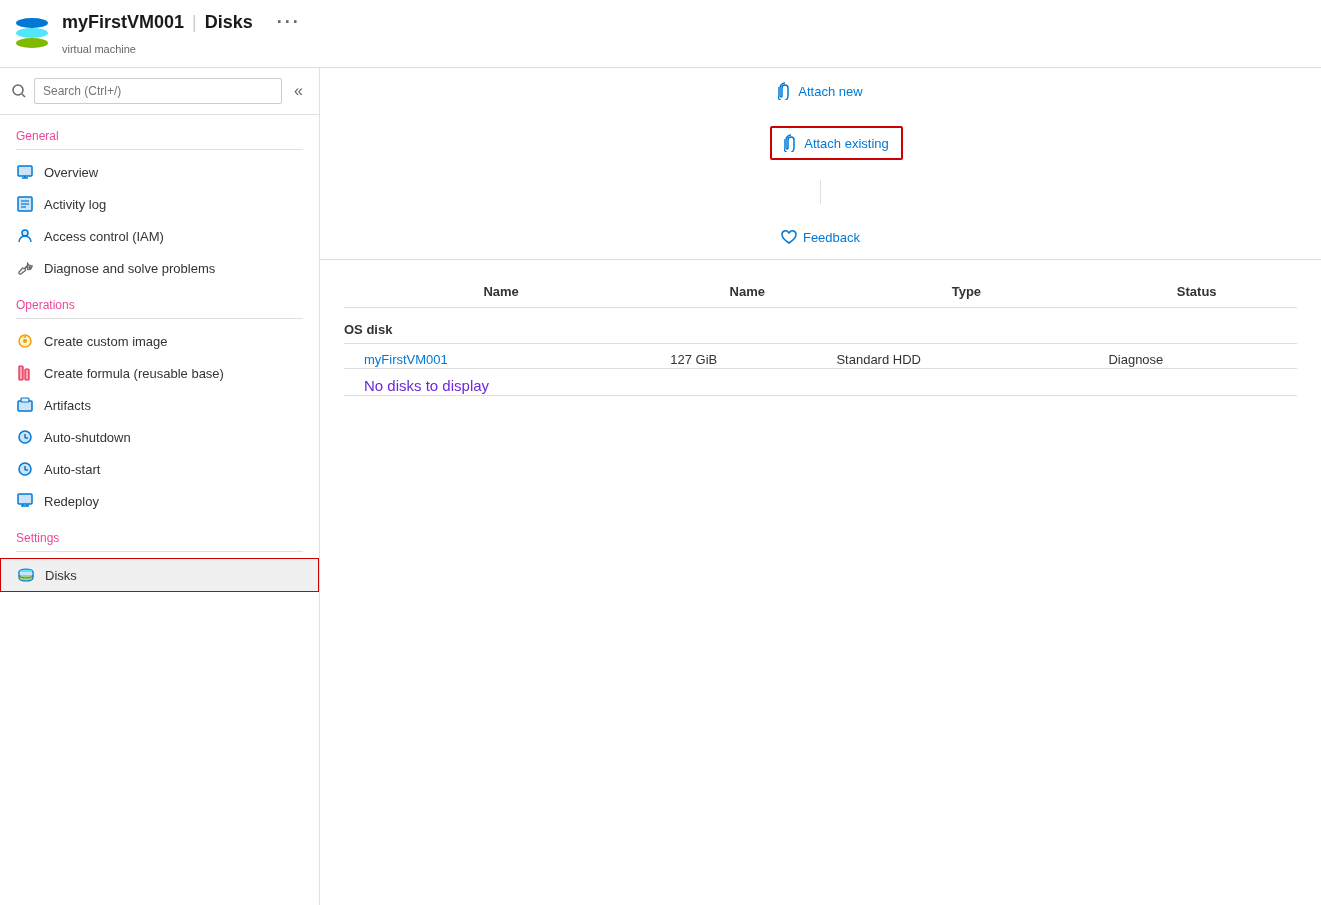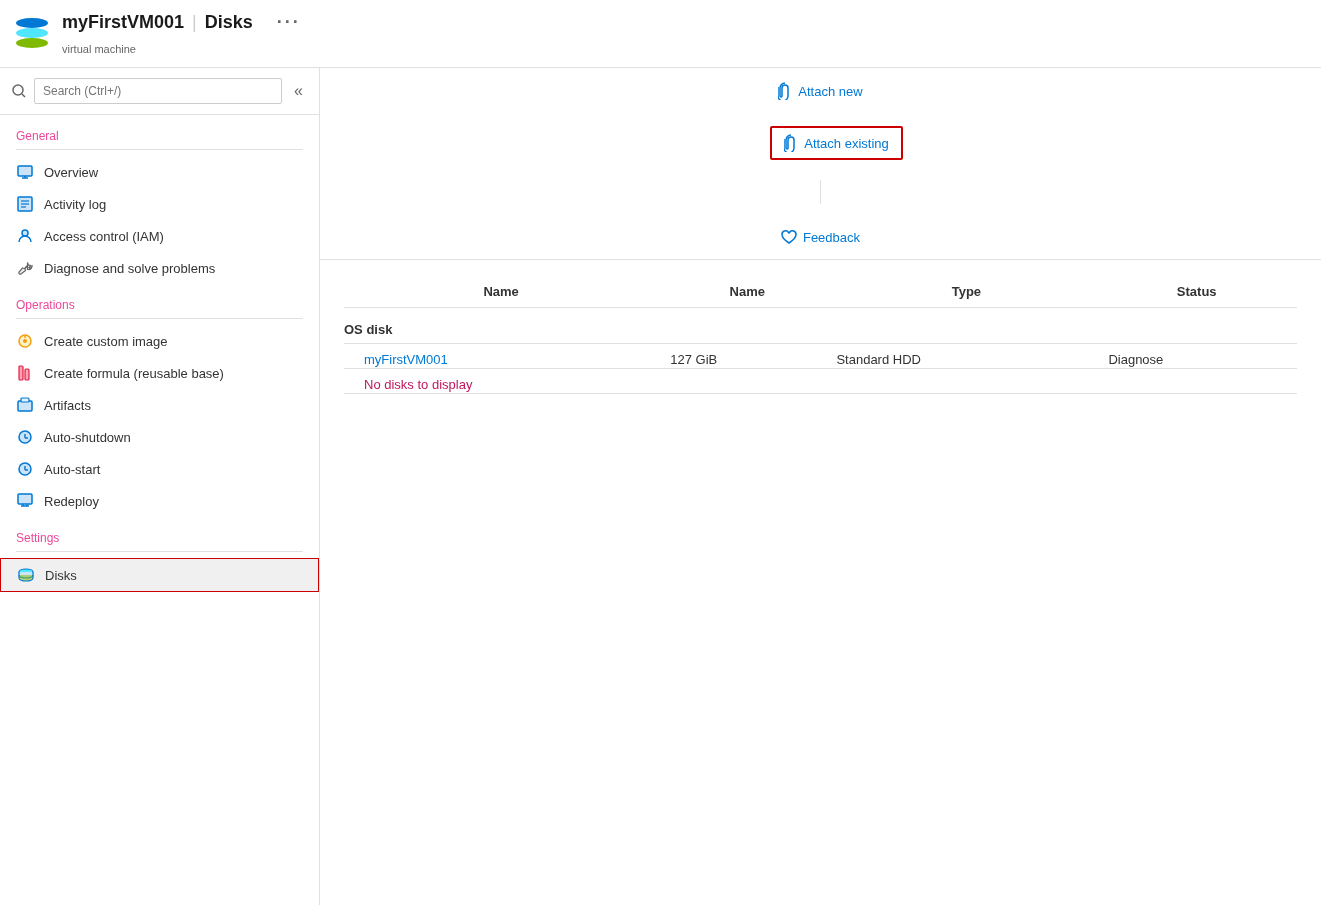--- a/index.html
+++ b/index.html
@@ -46,21 +46,21 @@
 
     
     .content-area { flex: 1; overflow-y: auto; padding: 16px 24px; }
 
     
     .disk-table { width: 100%; border-collapse: collapse; }
     .disk-table th { text-align: center; font-weight: 600; font-size: 13px; color: #333; padding: 8px 12px 8px 0; border-bottom: 1px solid #e0e0e0; }
     .disk-table td { padding: 8px 12px 1px 0; border-bottom: 1px solid #e0e0e0; font-size: 13px; }
     .section-row td { font-weight: 600; color: #333; padding-top: 14px; padding-bottom: 6px; border-bottom: 1px solid #e0e0e0; }
     .disk-link { color: #0078d4; text-decoration: none; cursor: pointer; padding-left: 20px; }
-    .no-disks { color: #be185d; font-size: 13px; padding-left: 20px; }
+    .no-disks { color: #6d28d9; font-size: 15px; padding-left: 20px; }
 
     
     .icon-overview { color: #0078d4; }
     .icon-activity { color: #0078d4; }
     .icon-iam { color: #0078d4; }
     .icon-tags { color: #7c3aed; }
     .icon-diagnose { color: #666; }
     .icon-image { color: #f59e0b; }
     .icon-formula { color: #e11d48; }
     .icon-artifacts { color: #0078d4; }

